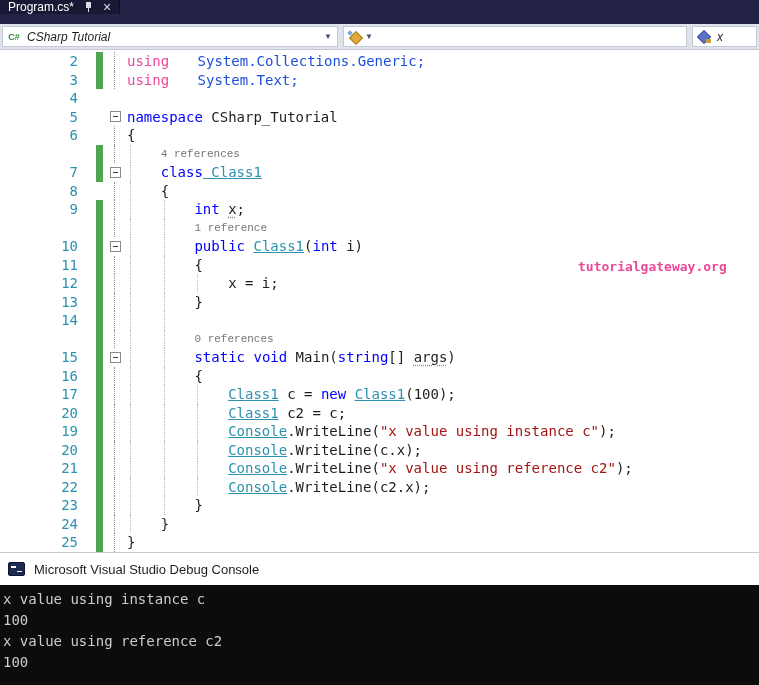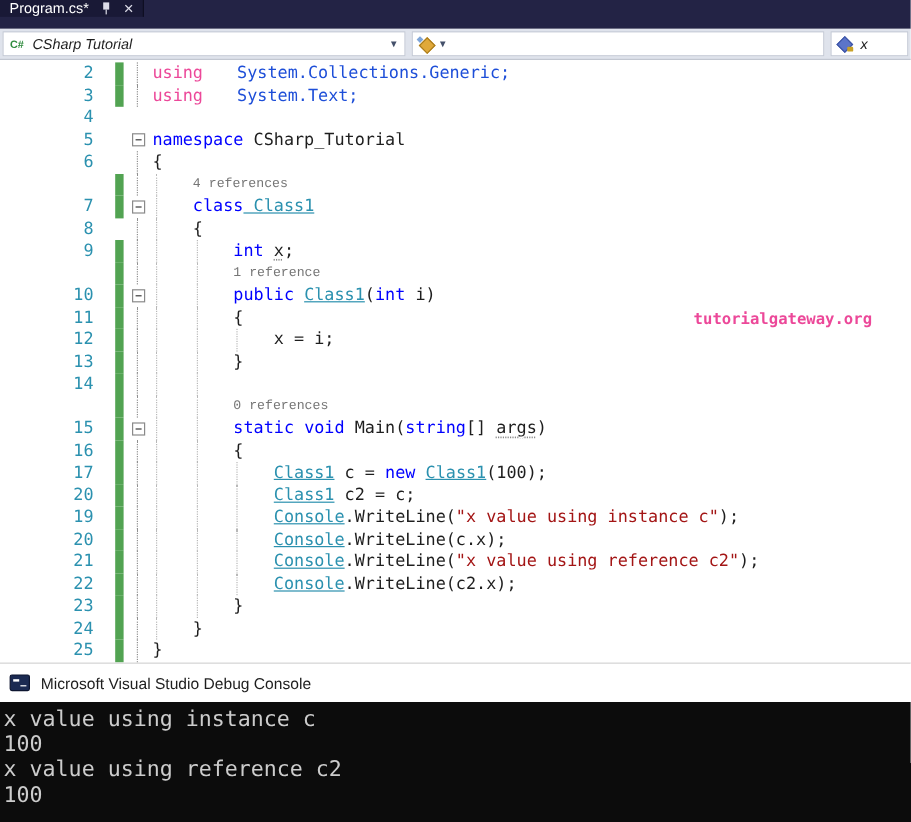--- a/index.html
+++ b/index.html
@@ -61,21 +61,21 @@
   .codelens-row .code { font-family:Liberation Mono, monospace; font-size:11px; color:#767676; }
   .watermark { position:absolute; left:578px; top:209px; font-weight:bold; font-size:13px; color:#ec4899; }
 
   
   .console-header { height:33px; flex:0 0 auto; background:#fff; border-top:1px solid #c9c9c9;
                     display:flex; align-items:center; gap:9px; padding-left:8px; font-size:13px; color:#1e1e1e; }
   .console-icon { width:17px; height:14px; background:#1b2a52; border:1px solid #0d1530; border-radius:2px; position:relative; flex:0 0 auto; }
   .console-icon::before { content:""; position:absolute; left:2px; top:3px; width:5px; height:2px; background:#fff; }
   .console-icon::after { content:""; position:absolute; left:8px; bottom:3px; width:5px; height:1px; background:#fff; }
   .console { flex:1; background:#0c0c0c; color:#cccccc; font-family:"DejaVu Sans Mono", monospace;
-             font-size:18px; line-height:21px; padding:4px 0 0 3px; overflow:hidden; }
+             font-size:14px; line-height:21px; padding:4px 0 0 3px; overflow:hidden; }
   .console-line { white-space:pre; }
 </style>
 </head>
 <body>
 
 <div class="app">
 
   <div class="tab-bar">
     <div class="doc-tab">
       <span class="tab-label">Program.cs*</span>

